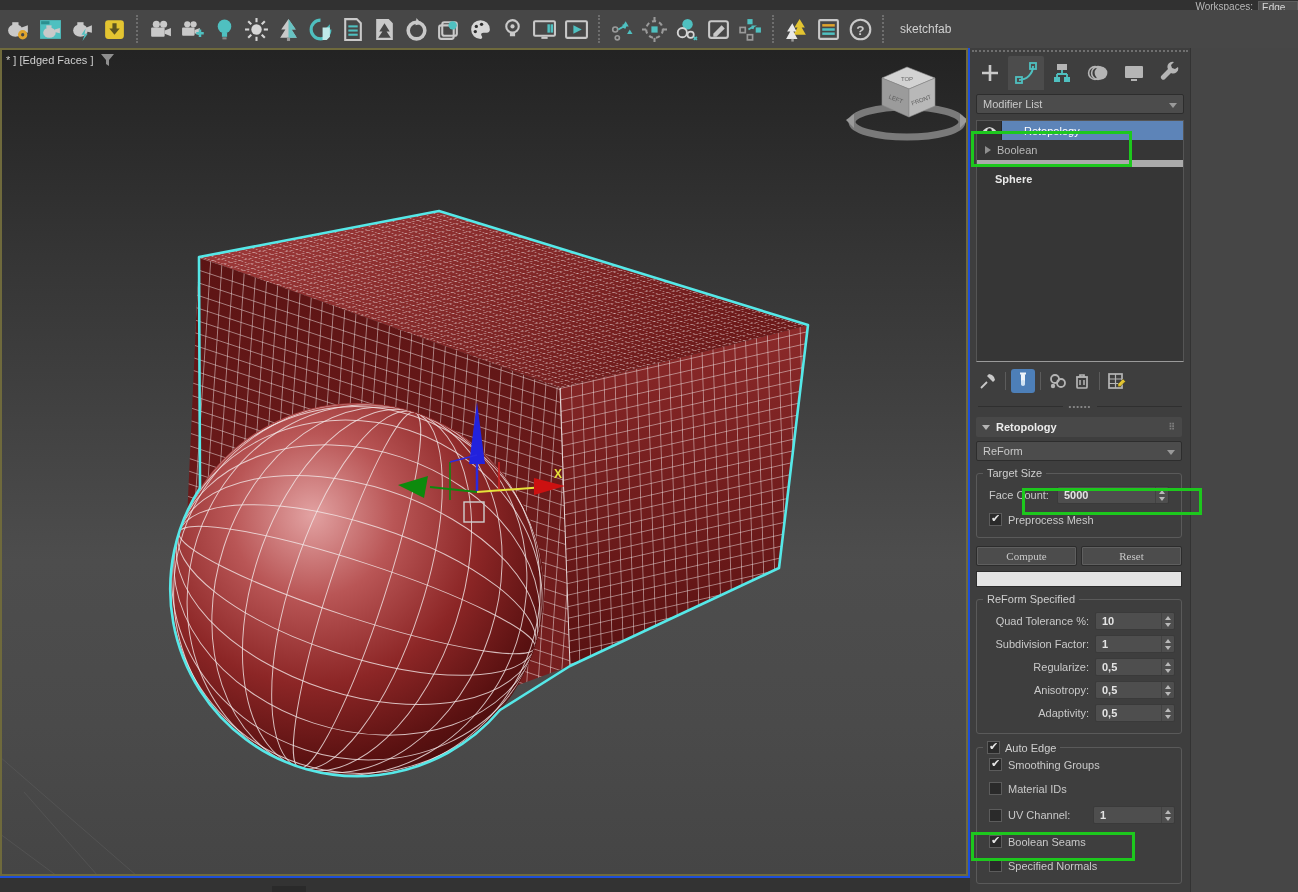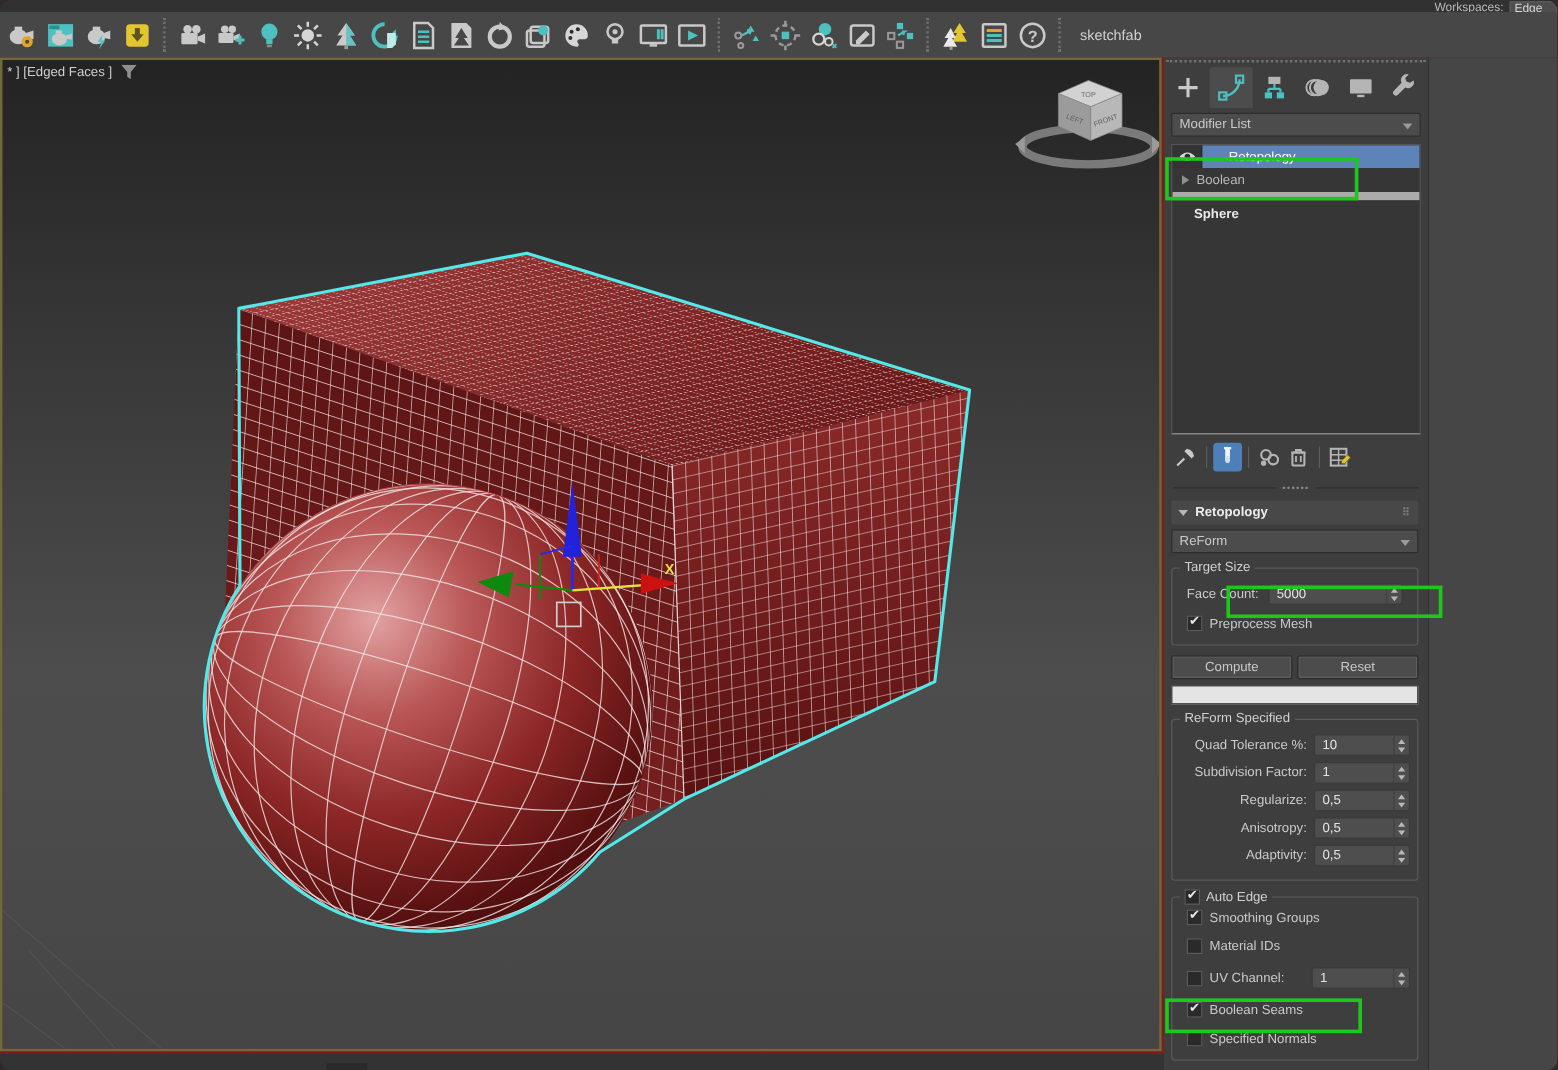--- a/index.html
+++ b/index.html
@@ -1,18 +1,18 @@
 <!DOCTYPE html>
 <html><head>
 <meta charset="utf-8">
 <style>
   * { margin:0; padding:0; box-sizing:border-box; }
   html,body { background:#2b2b2b; }
   body { font-family:"Liberation Sans", sans-serif; color:#cfcfcf; }
-  .screen { position:relative; width:1298px; height:892px; background:#7f1d1d; overflow:hidden;border-radius:10px; }
+  .screen { position:relative; width:1298px; height:892px; background:#1d4ed8; overflow:hidden; }
 
   
   .topstrip { position:absolute; left:0; top:0; width:1298px; height:10px; background:#313131; }
   .workspaces { position:absolute; right:0; top:0; height:12px; display:flex; align-items:center; font-size:10px; color:#b9b9b9; }
   .workspaces .ws-label { margin-right:5px; }
   .workspaces .ws-select { width:40px; height:11px; background:#4e4e4e; border:1px solid #5e5e5e; color:#d6d6d6; font-size:10px; padding-left:3px; overflow:hidden; white-space:nowrap; }
 
   
   .toolbar { position:absolute; left:0; top:10px; width:1298px; height:38px; background:#474747; display:flex; align-items:center; padding-left:2px; overflow:hidden; }
   .tbtn { width:30px; height:30px; display:flex; align-items:center; justify-content:center; margin:0 1px; border-radius:2px; }
@@ -67,31 +67,31 @@
   .ro-head .caret { width:0; height:0; border-left:4px solid transparent; border-right:4px solid transparent; border-top:5px solid #b5b5b5; margin-right:6px; }
   .ro-head .grip { margin-left:auto; color:#7e7e7e; font-size:9px; letter-spacing:1px; }
   .ro-dd { margin-top:4px; }
 
   fieldset.grp { border:1px solid #5a5a5a; border-radius:3px; margin-top:6px; padding:2px 4px 6px 4px; }
   fieldset.grp legend { font-size:11px; color:#cfcfcf; padding:0 4px; margin-left:2px;margin-top:48px; }
   .frow { display:flex; align-items:center; margin:5px 2px; font-size:11px; color:#c9c9c9; }
   .frow .lbl { }
   .frow .lbl-r { flex:1; text-align:right; padding-right:6px; }
 
-  .spin { display:flex; align-items:center; height:18px; background:#4e4e4e; border:1px solid #3a3a3a; border-radius:2px; }
+  .spin { display:flex; align-items:center; height:18px; background:#4e4e4e; border:1px solid #3a3a3a; border-radius:2px;font-weight:bold; }
   .spin .val { flex:1; font-size:11px; color:#e4e4e4; padding-left:6px; }
   .spin .btns { width:13px; height:100%; display:flex; flex-direction:column; align-items:center; justify-content:center; gap:3px; border-left:1px solid #424242; }
   .spin .up { width:0; height:0; border-left:3px solid transparent; border-right:3px solid transparent; border-bottom:4px solid #b8b8b8; }
   .spin .dn { width:0; height:0; border-left:3px solid transparent; border-right:3px solid transparent; border-top:4px solid #b8b8b8; }
 
   .cb { width:13px; height:13px; background:#2a2a2a; border:1px solid #5c5c5c; display:inline-flex; align-items:center; justify-content:center; margin-right:6px; flex:none; }
   .cb .tick { display:none; color:#e6e6e6; font-size:11px; line-height:11px; margin-top:-2px; }
   .cb.checked .tick { display:block; }
 
-  .btn-row { display:flex; gap:4px; margin-top:8px; }
+  .btn-row { display:flex; gap:4px; margin-top:8px;font-family:Liberation Serif, serif; }
   .push-btn { flex:1; height:20px; background:#4c4c4c; border:1px solid #2c2c2c; box-shadow:inset 0 0 0 1px #5f5f5f; border-radius:2px; color:#c8c8c8; font-size:11px; display:flex; align-items:center; justify-content:center; }
   .progress { margin-top:5px; height:16px; background:#e4e4e4; border:1px solid #2c2c2c; }
 
   legend .leg-cb { display:inline-flex; align-items:center; }
   legend .leg-cb .cb { margin-right:5px; }
 
   
   .anno { position:absolute; border:3px solid #1dc81d; background:transparent; z-index:50; }
 </style>
 </head>

